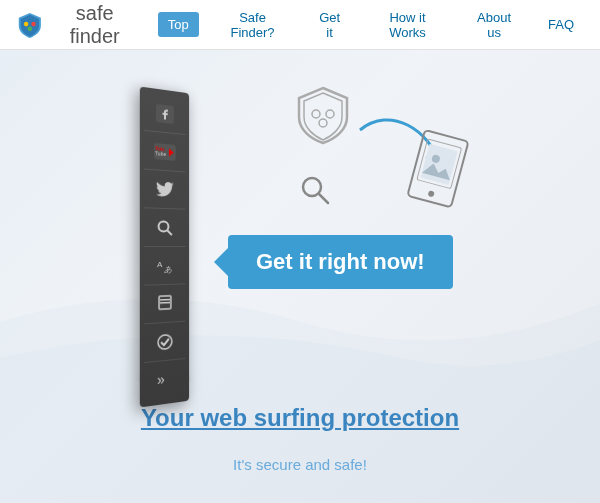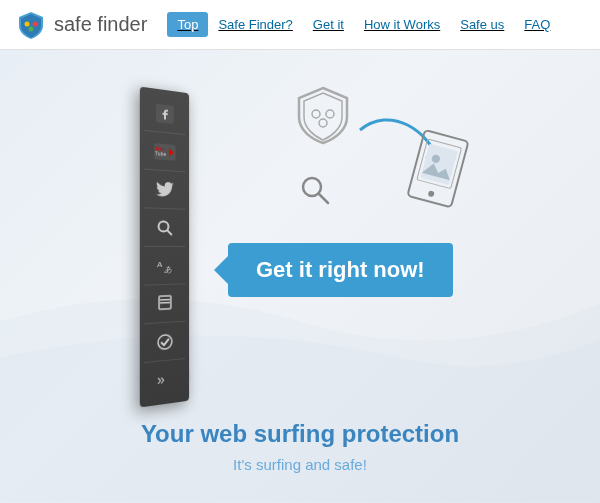--- a/index.html
+++ b/index.html
@@ -35,22 +35,21 @@
     }
     .logo-text {
       font-size: 20px;
       color: #555;
       font-weight: 300;
     }
     nav {
       display: flex;
       align-items: center;
       margin-left: 20px;
-      gap: 0;
-      text-decoration: underline;
+      gap: 12px;
     }
     .nav-item {
       padding: 5px 10px;
       font-size: 13px;
       color: #0369a1;
       cursor: pointer;
       text-decoration: none;
     }
     .nav-item.active {
       background: #4a9fd4;
@@ -120,21 +119,21 @@
       border-radius: 0 0 4px 4px;
       transform: perspective(200px) rotateY(10deg) scaleY(-0.3);
       opacity: 0.3;
       filter: blur(2px);
     }
 
     
     .cta-button {
       position: absolute;
       left: 228px;
-      top: 193px;
+      top: 185px;
       background: #3b9dd2;
       color: #fff;
       font-size: 22px;
       font-weight: bold;
       padding: 14px 28px;
       border-radius: 4px;
       cursor: pointer;
       white-space: nowrap;
       z-index: 5;
       
@@ -155,21 +154,22 @@
       position: absolute;
       bottom: 30px;
       left: 0;
       right: 0;
       text-align: center;
     }
     .bottom-title {
       font-size: 24px;
       font-weight: bold;
       color: #3a85c0;
-      margin-bottom: 8px;
+      margin-bottom: 24px;
+      text-decoration: underline;
     }
     .bottom-subtitle {
       font-size: 15px;
       color: #6aabdc;
     }
   </style>
 </head>
 <body>
 
 <header class="header">
@@ -182,21 +182,21 @@
       <circle cx="19" cy="14" r="2.5" fill="#e84444"></circle>
       <circle cx="15" cy="19" r="2.5" fill="#4caf50"></circle>
     </svg>
     <span class="logo-text"><strong>safe</strong> finder</span>
   </div>
   <nav>
     <a class="nav-item active">Top</a>
     <a class="nav-item">Safe Finder?</a>
     <a class="nav-item">Get it</a>
     <a class="nav-item">How it Works</a>
-    <a class="nav-item">Safe us</a>
+    <a class="nav-item">About us</a>
     <a class="nav-item">FAQ</a>
   </nav>
 </header>
 
 <main class="main">
 
   <svg class="bg-wave" viewBox="0 0 600 300" preserveAspectRatio="none">
     <path d="M0 100 Q150 50 300 100 Q450 150 600 80 L600 300 L0 300 Z" fill="rgba(200,215,230,0.5)"></path>
     <path d="M0 140 Q200 90 400 140 Q500 165 600 120 L600 300 L0 300 Z" fill="rgba(180,200,220,0.4)"></path>
   </svg>
@@ -293,16 +293,16 @@
       <rect x="8" y="12" width="29" height="35" rx="1" fill="#dde5ee"></rect>
       <circle cx="18" cy="25" r="4" fill="#aabbc8"></circle>
       <path d="M8 42 L17 30 L24 38 L30 32 L37 42 Z" fill="#aabbc8"></path>
     </g>
   </svg>
 
   <div class="cta-button">Get it right now!</div>
 
   <div class="bottom-text">
     <div class="bottom-title">Your web surfing protection</div>
-    <div class="bottom-subtitle">It's surfing and safe!</div>
+    <div class="bottom-subtitle">It's secure and safe!</div>
   </div>
 
 </main>
 
 </body></html>

